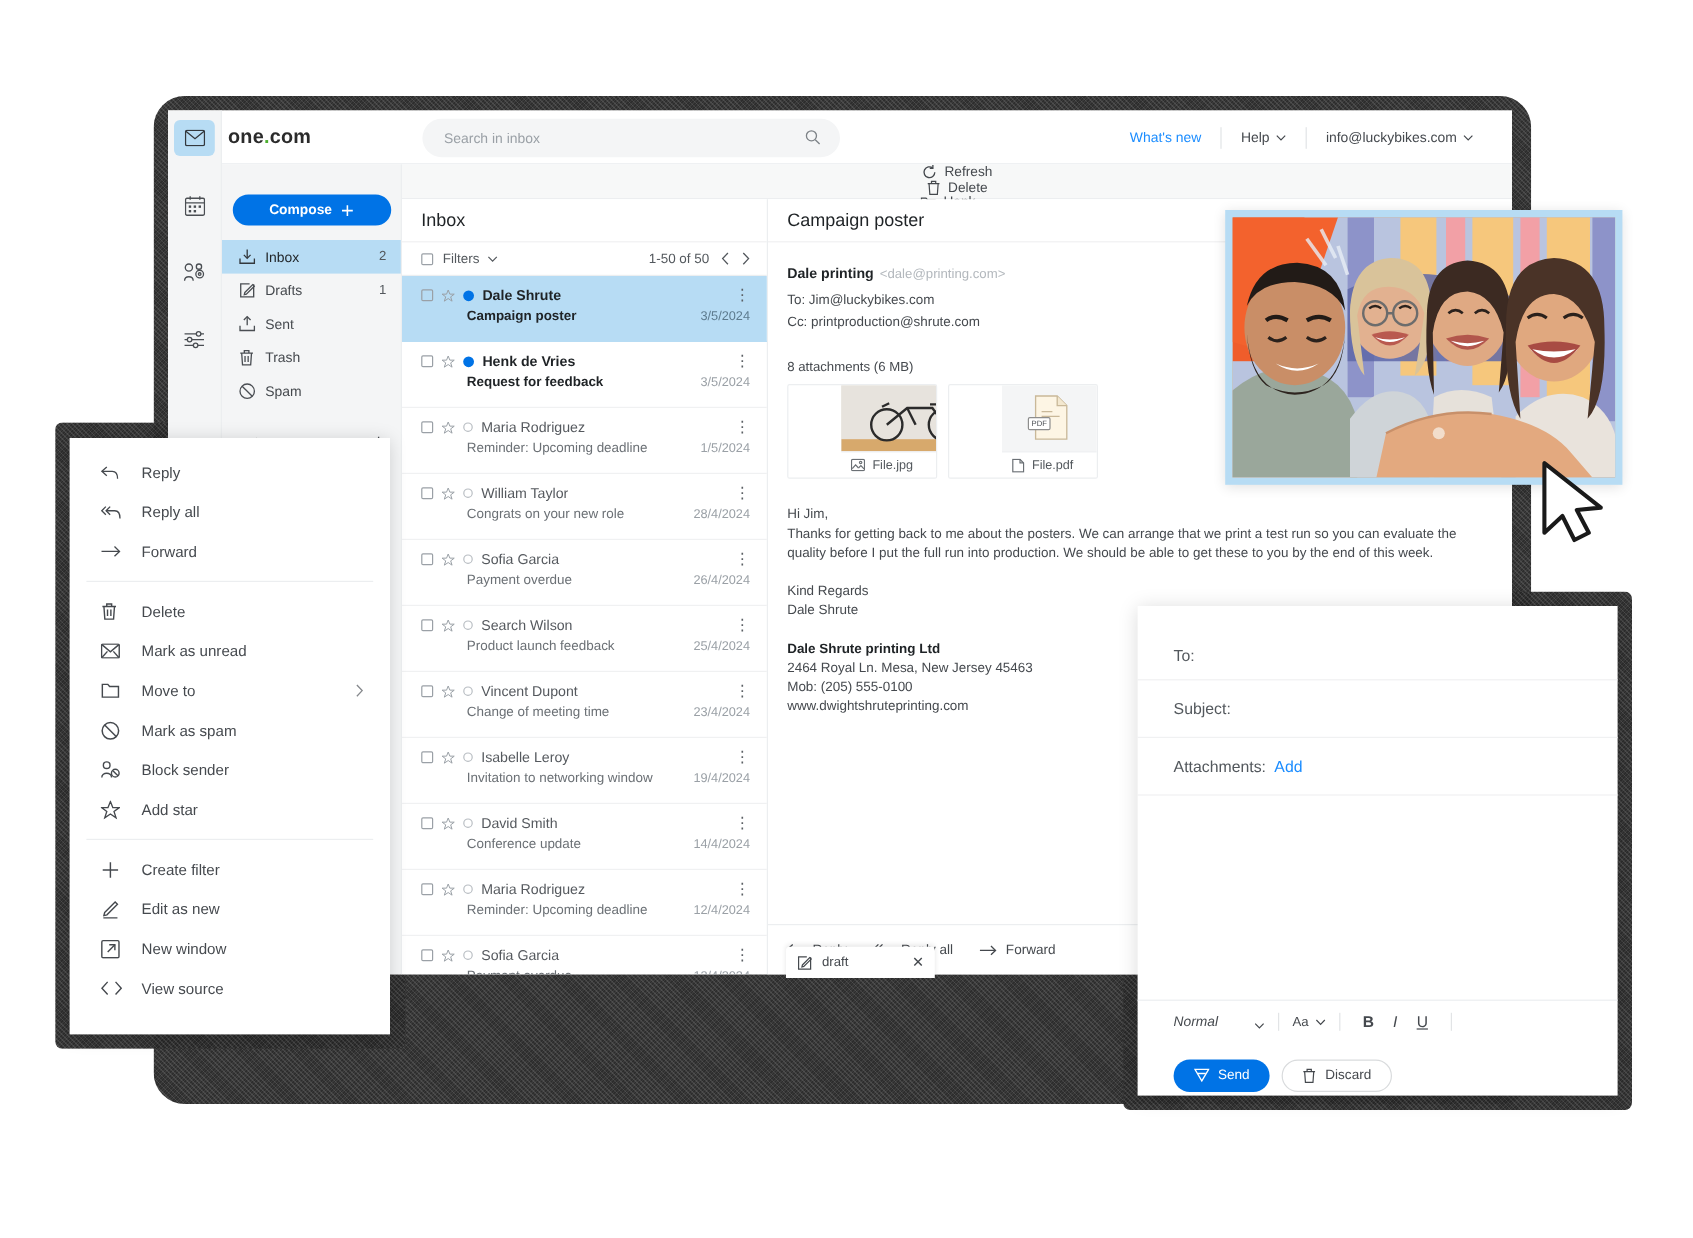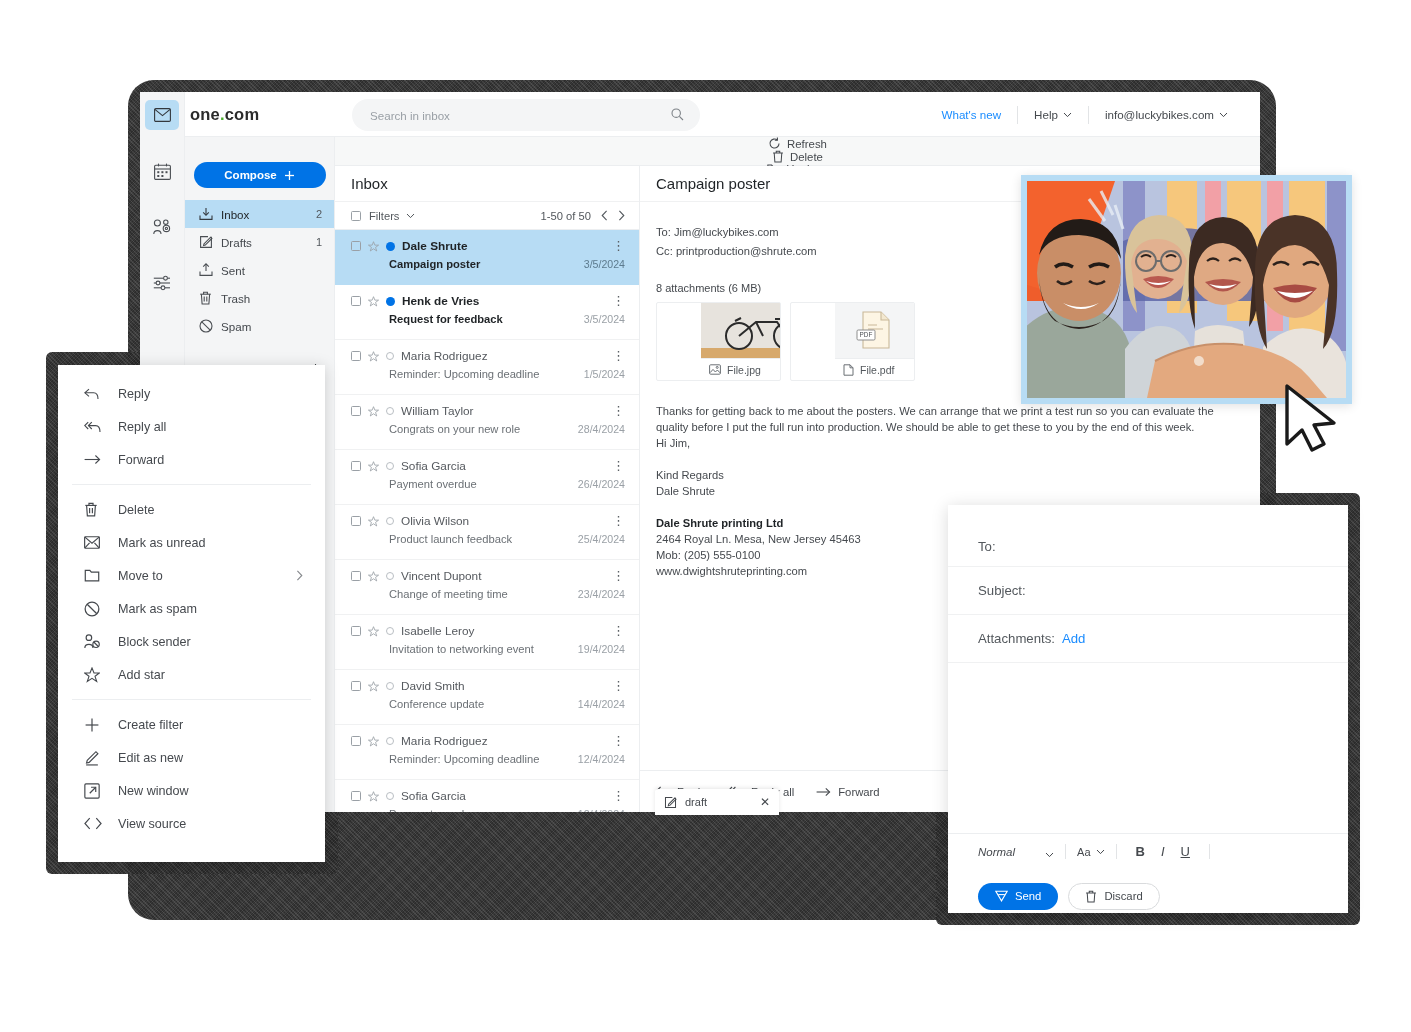--- a/index.html
+++ b/index.html
@@ -639,21 +639,21 @@
           </div>
           <div class="mail-row">
             <div class="mr-top">
               <span class="cbox"></span>
               <span>
                 <svg width="11" height="11" viewBox="0 0 16 16" fill="none" stroke="#9aa0a6" stroke-width="1.2">
                   <path d="M8 1 L10 6 L15.4 6 L11 9.3 L12.7 14.5 L8 11.3 L3.3 14.5 L5 9.3 L0.6 6 L6 6 Z"></path>
                 </svg>
               </span>
               <span class="dot-read"></span>
-              <span class="mr-name">Olivia Wilson</span>
+              <span class="mr-name">Search Wilson</span>
               <span class="kebab">⋮</span>
             </div>
             <div class="mr-bot">
               <span class="mr-subj">Product launch feedback</span>
               <span class="mr-date">25/4/2024</span>
             </div>
           </div>
           <div class="mail-row">
             <div class="mr-top">
               <span class="cbox"></span>
@@ -677,21 +677,21 @@
               <span>
                 <svg width="11" height="11" viewBox="0 0 16 16" fill="none" stroke="#9aa0a6" stroke-width="1.2">
                   <path d="M8 1 L10 6 L15.4 6 L11 9.3 L12.7 14.5 L8 11.3 L3.3 14.5 L5 9.3 L0.6 6 L6 6 Z"></path>
                 </svg>
               </span>
               <span class="dot-read"></span>
               <span class="mr-name">Isabelle Leroy</span>
               <span class="kebab">⋮</span>
             </div>
             <div class="mr-bot">
-              <span class="mr-subj">Invitation to networking event</span>
+              <span class="mr-subj">Invitation to networking window</span>
               <span class="mr-date">19/4/2024</span>
             </div>
           </div>
           <div class="mail-row">
             <div class="mr-top">
               <span class="cbox"></span>
               <span>
                 <svg width="11" height="11" viewBox="0 0 16 16" fill="none" stroke="#9aa0a6" stroke-width="1.2">
                   <path d="M8 1 L10 6 L15.4 6 L11 9.3 L12.7 14.5 L8 11.3 L3.3 14.5 L5 9.3 L0.6 6 L6 6 Z"></path>
                 </svg>
@@ -738,20 +738,23 @@
               <span class="mr-subj">Payment overdue</span>
               <span class="mr-date">12/4/2024</span>
             </div>
           </div>
         </div>
     </div>
 
     <div class="read-pane">
       <div class="read-subject">Campaign poster</div>
       <div class="read-head">
+        <div>
+          <span class="rh-from">Dale printing</span><span class="rh-email">&lt;dale@printing.com&gt;</span>
+        </div>
         <div class="rh-line">To: Jim@luckybikes.com</div>
         <div class="rh-line">Cc: printproduction@shrute.com</div>
       </div>
 
       <div class="att-head">8 attachments (6 MB)</div>
       <div class="att-wrap">
         <div class="att-card">
           <div class="att-thumb img">
             <svg width="125" height="55" viewBox="0 0 125 55">
               <rect width="125" height="55" fill="#e7e3dd"></rect>
@@ -792,22 +795,22 @@
             <svg width="11" height="12" viewBox="0 0 11 12" fill="none" stroke="#6b7075" stroke-width="1">
               <path d="M1 0.8 L7 0.8 L10 3.8 L10 11.2 L1 11.2 Z"></path>
                 <path d="M7 0.8 L7 3.8 L10 3.8"></path>
             </svg>
             <span>File.pdf</span>
           </div>
         </div>
       </div>
 
       <div class="body-text">
+        <div>Hi Jim,</div>
         <div>Thanks for getting back to me about the posters. We can arrange that we print a test run so you can evaluate the quality before I put the full run into production. We should be able to get these to you by the end of this week.</div>
-        <div>Hi Jim,</div>
         <div style="height:16px"></div>
         <div>Kind Regards</div>
         <div>Dale Shrute</div>
         <div style="height:16px"></div>
         <div class="sig-bold">Dale Shrute printing Ltd</div>
         <div>2464 Royal Ln. Mesa, New Jersey 45463</div>
         <div>Mob: (205) 555-0100</div>
         <div>www.dwightshruteprinting.com</div>
       </div>
 

